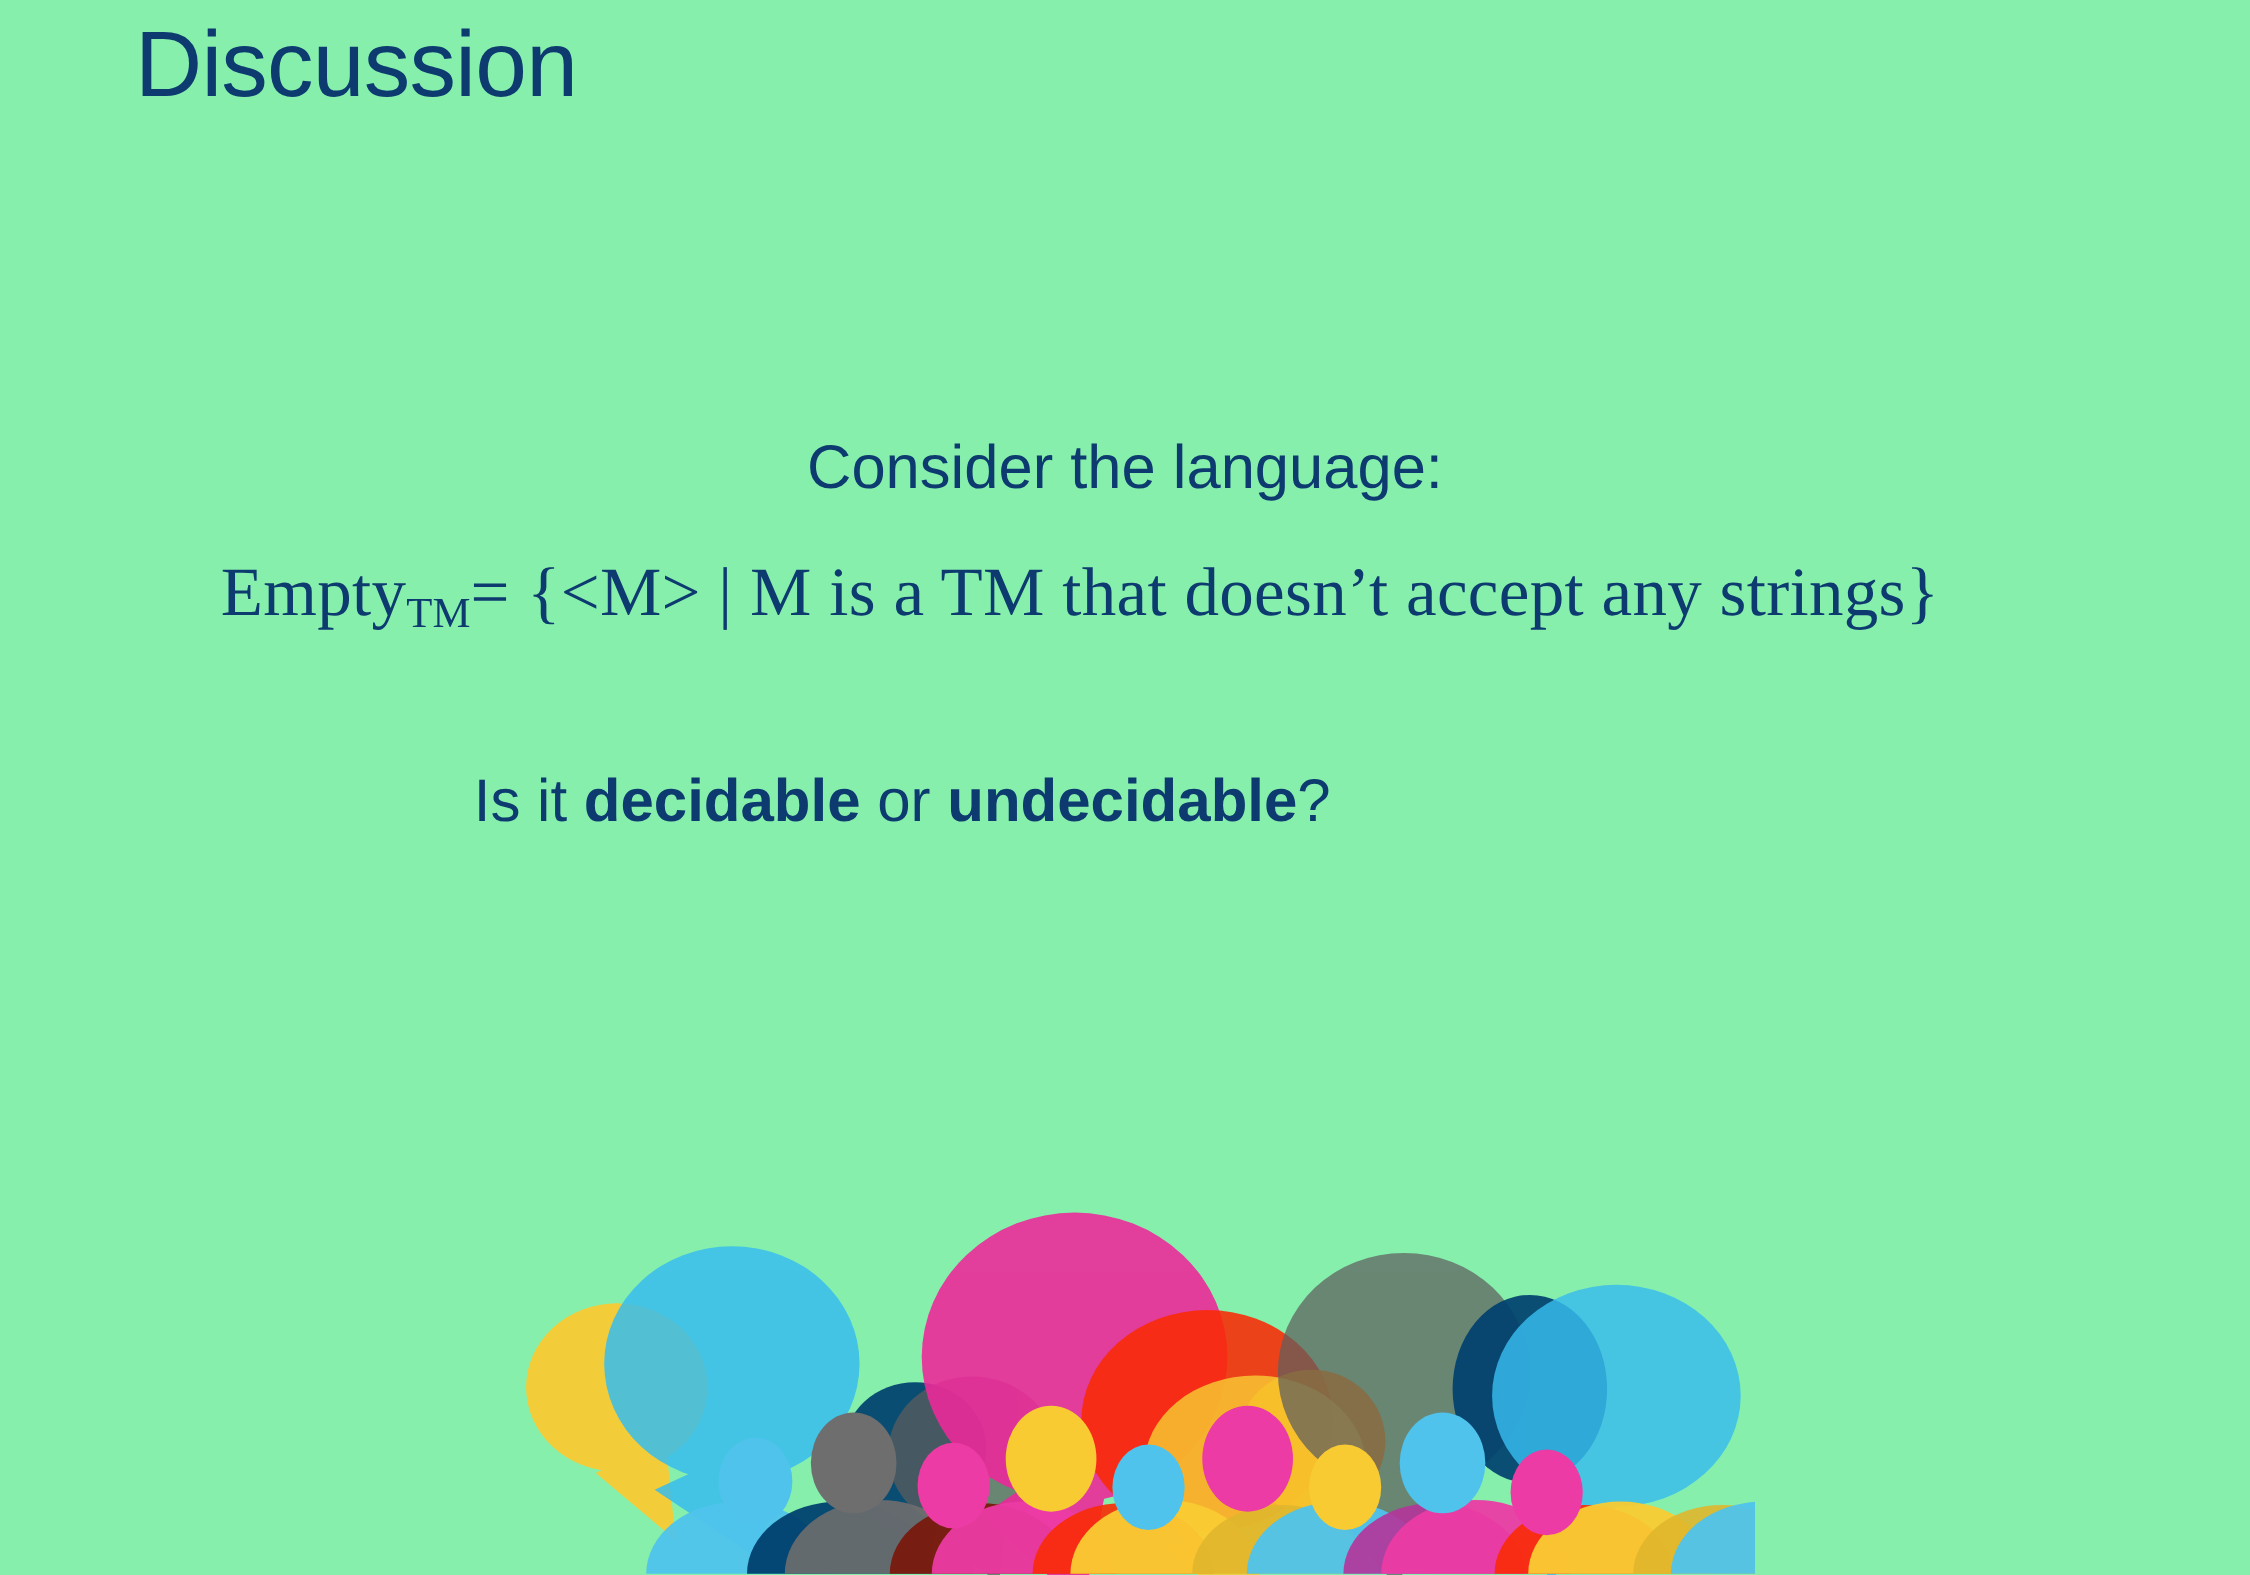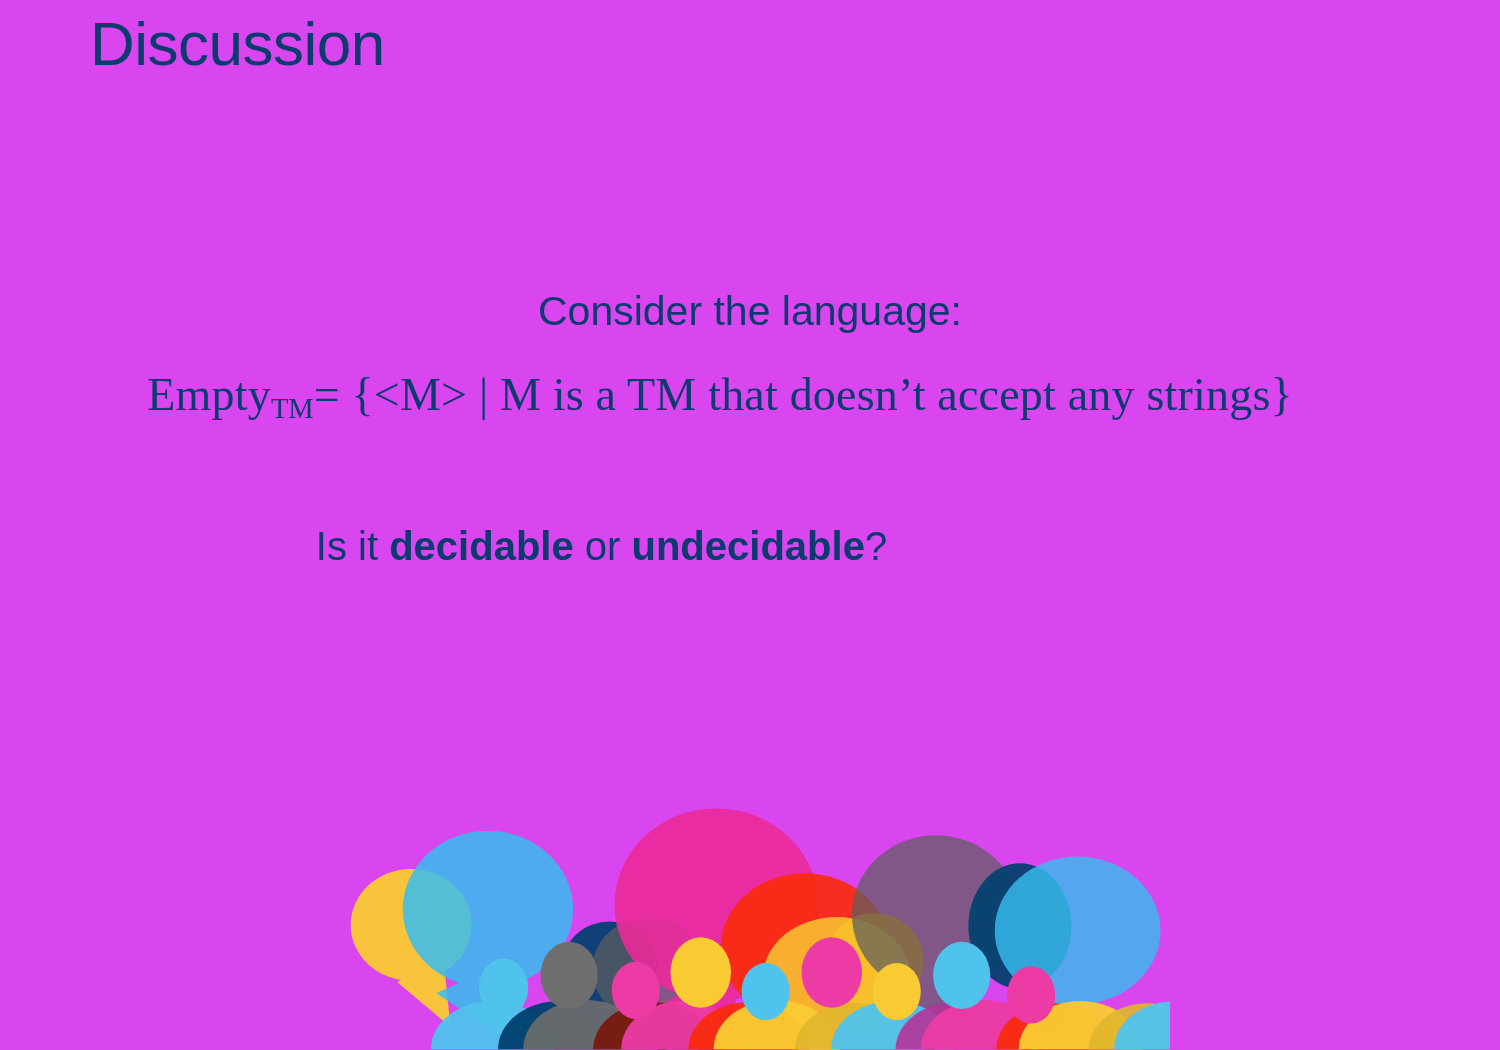--- a/index.html
+++ b/index.html
@@ -12,21 +12,21 @@
     height: 1050px;
     position: relative;
     overflow: hidden;
     font-family: "Liberation Sans", sans-serif;
     color: #0d3b70;
   }
 
   #slide {
     position: absolute;
     inset: 0;
-    background: #d946ef;
+    background: #86efac;
   }
 
   
   #slide-title {
     position: absolute;
     left: 90px;
     top: 8px;
     font-family: "Liberation Sans", sans-serif;
     font-size: 62px;
     font-weight: 400;
@@ -71,21 +71,21 @@
     letter-spacing: 0.2px;
   }
   .line-formula .sub {
     font-size: 0.62em;
     vertical-align: -0.28em;
     letter-spacing: 0;
   }
 
   .line-question {
     position: absolute;
-    top: 524px;
+    top: 512px;
     left: 0;
     width: 1203px;
     text-align: center;
     font-family: "Liberation Sans", sans-serif;
     font-size: 40px;
     font-weight: 400;
     color: #0d3b70;
     white-space: nowrap;
   }
   .line-question b { font-weight: 700; }

